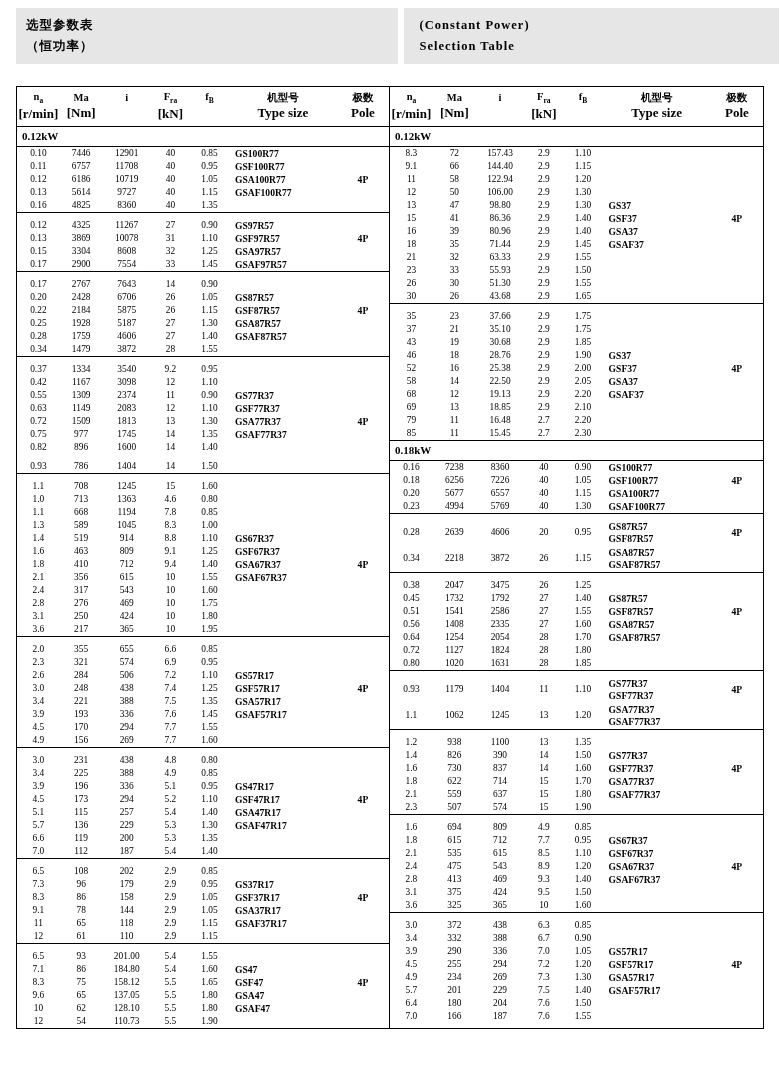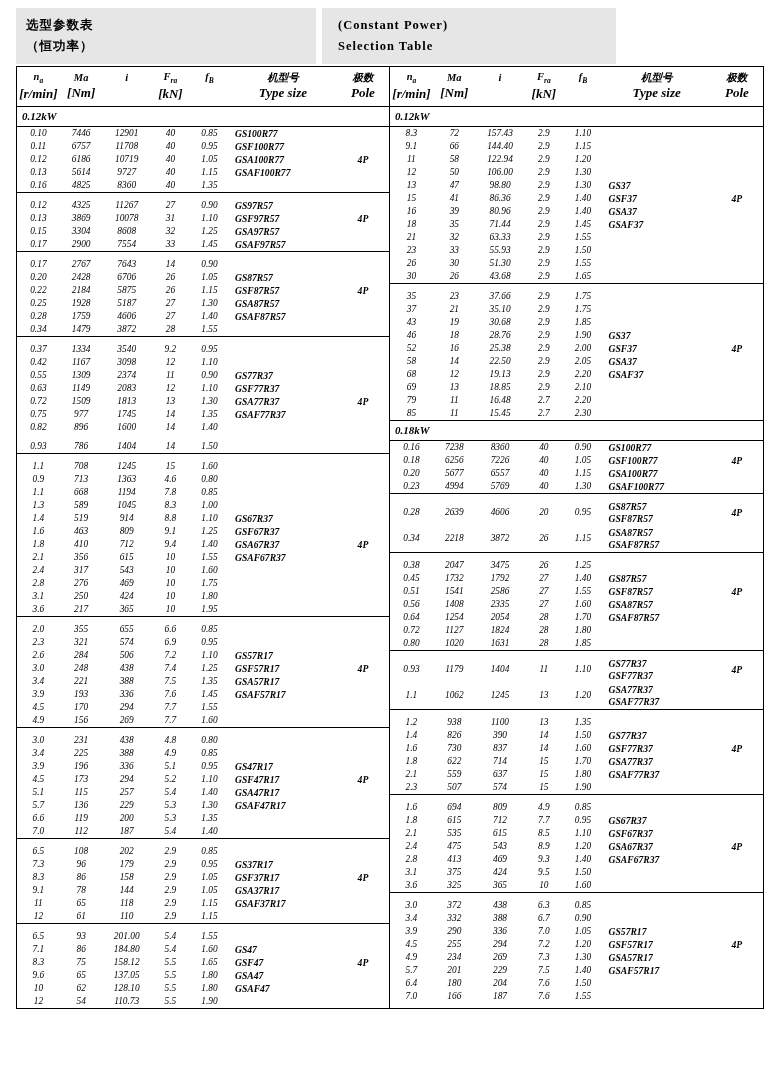--- a/index.html
+++ b/index.html
@@ -6,29 +6,29 @@
   body{
     width:780px;
     background:#ffffff;
     font-family:"Liberation Serif", serif;
     color:#000;
     -webkit-font-smoothing:none;
   }
   .page{width:780px;position:relative;padding:0;box-sizing:border-box;}
 
   
-  .hdr{display:flex;width:600px;margin:8px 16px 2px 16px;}
+  .hdr{display:flex;width:763px;margin:8px 16px 22px 16px;}
   .hdr-left,.hdr-right{width:50%;box-sizing:border-box;}
   .hdr-left{background:#e6e6e6;padding:7px 10px 8px 10px;}
   .hdr-right{background:#e6e6e6;padding:7px 10px 8px 16px;border-left:6px solid #fff;}
   .hdr-line{font-size:12.5px;font-weight:bold;letter-spacing:1px;line-height:1.65;}
 
   
   .frame{width:748px;margin:0 16px;border:1.6px solid #000;box-sizing:border-box;}
-  .cols{display:flex;font-style:italic;}
+  .cols{display:flex;}
   .col{width:50%;box-sizing:border-box;}
   .col.left{border-right:1.6px solid #000;}
 
   table{border-collapse:collapse;width:100%;table-layout:fixed;}
   td,th{font-size:9.4px;line-height:1.0;padding:0;vertical-align:middle;}
 
   
   col.c-na{width:11.5%}
   col.c-ma{width:11.5%}
   col.c-i{width:13%}
@@ -363,21 +363,21 @@
               <tr class="r">
                 <td class="num">1.1</td>
                 <td class="num">708</td>
                 <td class="num">1245</td>
                 <td class="num">15</td>
                 <td class="num">1.60</td>
                 <td class="typ"></td>
                 <td class="pole"></td>
               </tr>
               <tr class="r">
-                <td class="num">0.9</td>
+                <td class="num">1.0</td>
                 <td class="num">713</td>
                 <td class="num">1363</td>
                 <td class="num">4.6</td>
                 <td class="num">0.80</td>
                 <td class="typ"></td>
                 <td class="pole"></td>
               </tr>
               <tr class="r">
                 <td class="num">1.1</td>
                 <td class="num">668</td>

